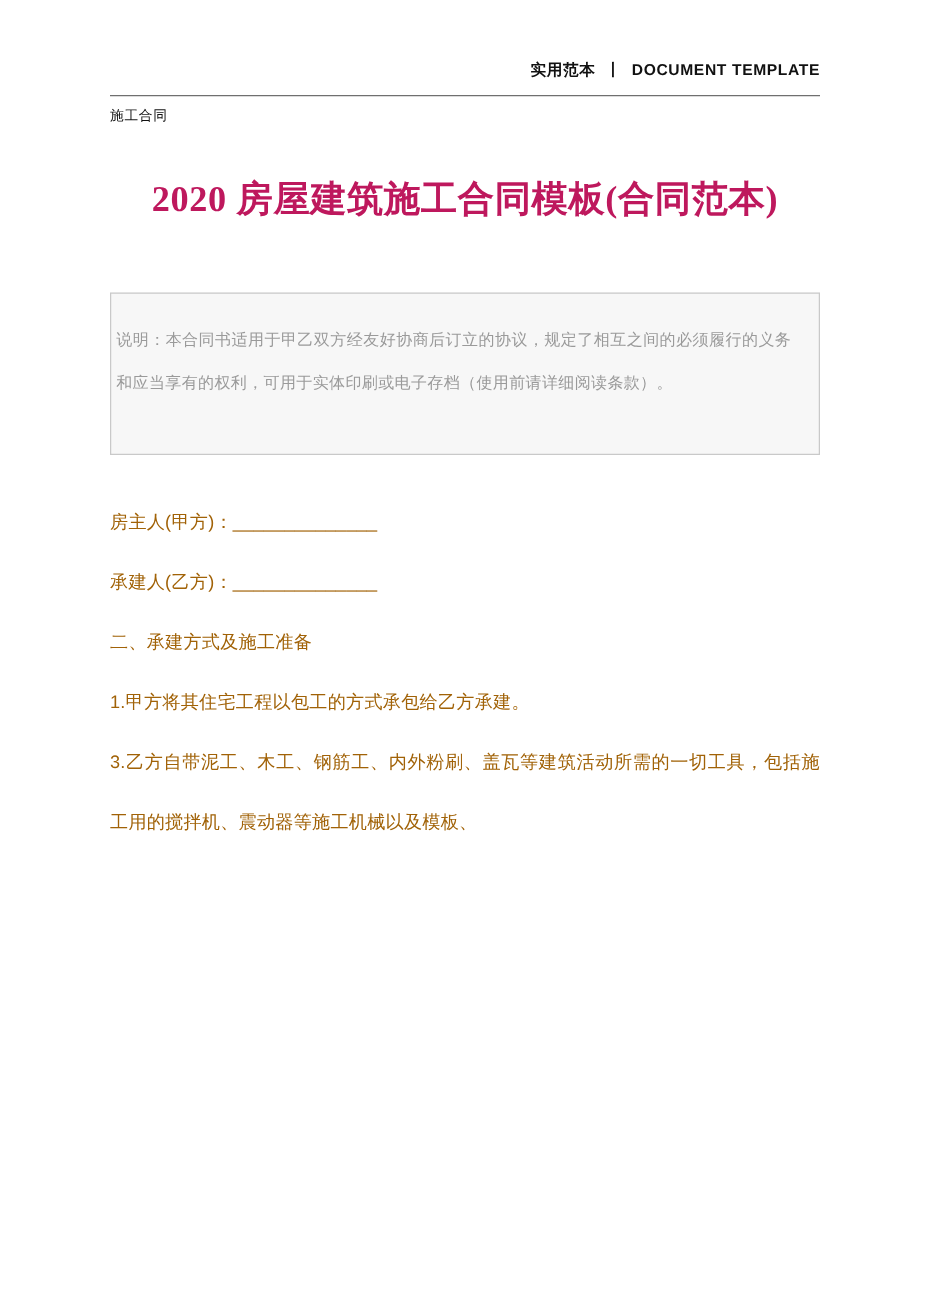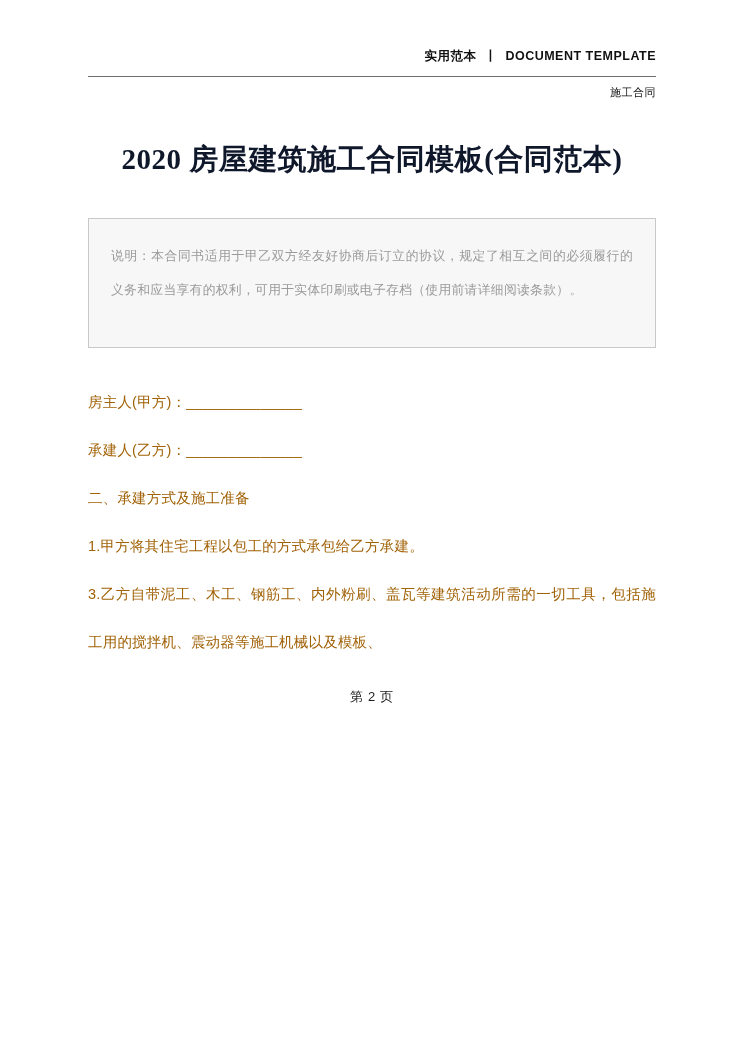--- a/index.html
+++ b/index.html
@@ -37,46 +37,45 @@
   }
   .header-line1 .sep {
     padding: 0 8px;
     font-weight: bold;
   }
   .header-rule {
     margin-top: 11px;
     border-bottom: 1px solid #6f6f6f;
   }
   .header-line2 {
-    text-align: right;
     font-size: 11px;
     color: #111;
     padding-top: 8px;
     letter-spacing: 0.5px;
   }
 
   
   .doc-title {
     margin-top: 40px;
     text-align: center;
     font-size: 29px;
     font-weight: bold;
-    color: #0f172a;
+    color: #be185d;
     letter-spacing: 0.5px;
     white-space: nowrap;
     font-family: "Liberation Serif", "DejaVu Serif", serif;
   }
 
   
   .note-box {
-    margin-top: 38px;
+    margin-top: 54px;
     border: 1px solid #c9c9c9;
     background: #f7f7f7;
     box-sizing: border-box;
-    padding: 20px 22px 18px 22px;
+    padding: 20px 22px 18px 4px;
     min-height: 130px;
   }
   .note-text {
     font-size: 12.8px;
     line-height: 34px;
     color: #9a9a9a;
     letter-spacing: 0.3px;
     text-align: justify;
   }
 
@@ -130,17 +129,14 @@
   </div>
 
   <div class="body">
     <div class="para blank-line">房主人(甲方)：______________</div>
     <div class="para blank-line">承建人(乙方)：______________</div>
     <div class="para">二、承建方式及施工准备</div>
     <div class="para">1.甲方将其住宅工程以包工的方式承包给乙方承建。</div>
     <div class="para">3.乙方自带泥工、木工、钢筋工、内外粉刷、盖瓦等建筑活动所需的一切工具，包括施工用的搅拌机、震动器等施工机械以及模板、</div>
   </div>
 
-  <div class="footer">
-    <span>第</span><span class="num">2</span><span>页</span>
-  </div>
 
 </div>
 
 </body></html>

